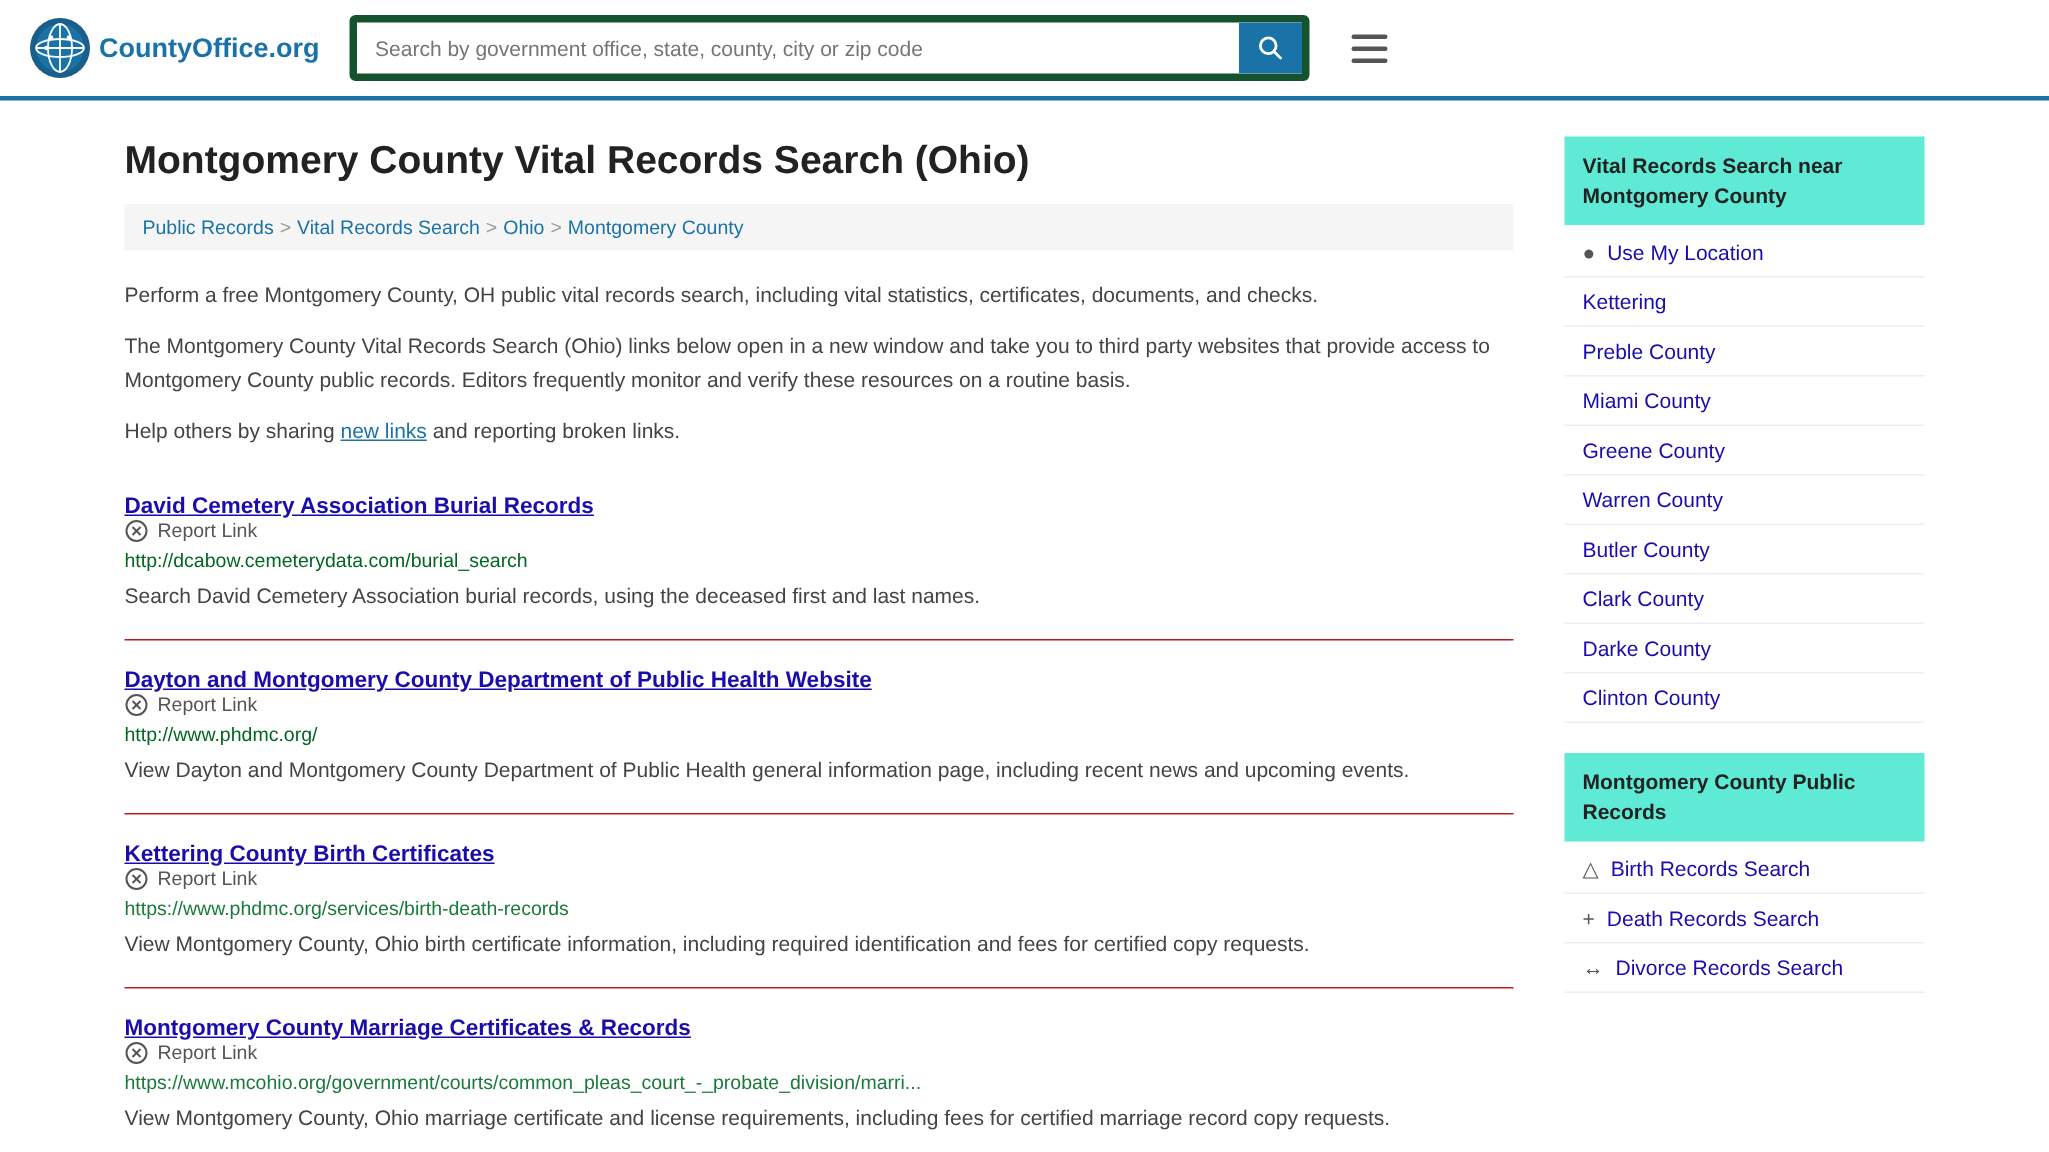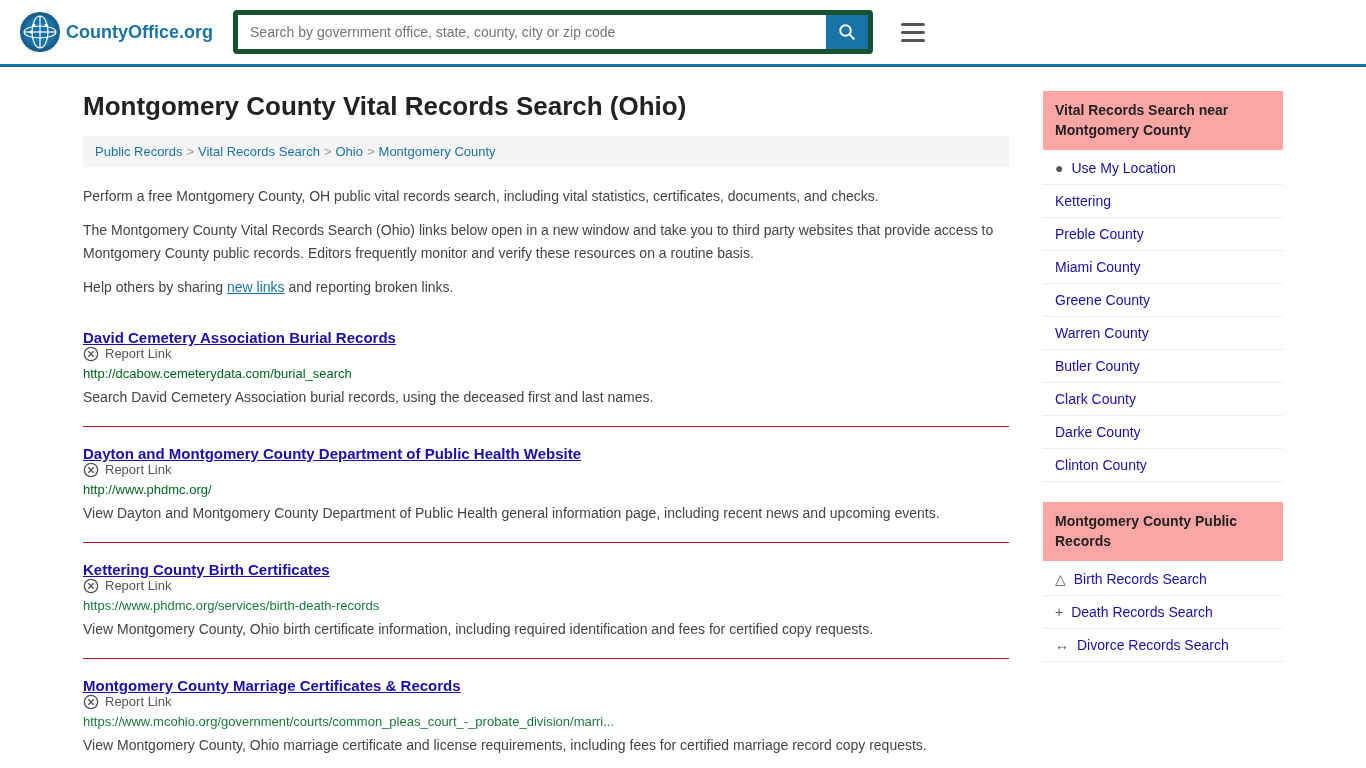--- a/index.html
+++ b/index.html
@@ -160,21 +160,21 @@
     }
 
     
     #sidebar {
       width: 240px;
       flex-shrink: 0;
       font-size: 14px;
     }
 
     .sidebar-section-header {
-      background: #fca5a5;
+      background: #5eead4;
       padding: 10px 12px;
       font-size: 14px;
       font-weight: bold;
       color: #222;
       margin-bottom: 2px;
       line-height: 1.4;
     }
 
     .sidebar-list {
       list-style: none;

